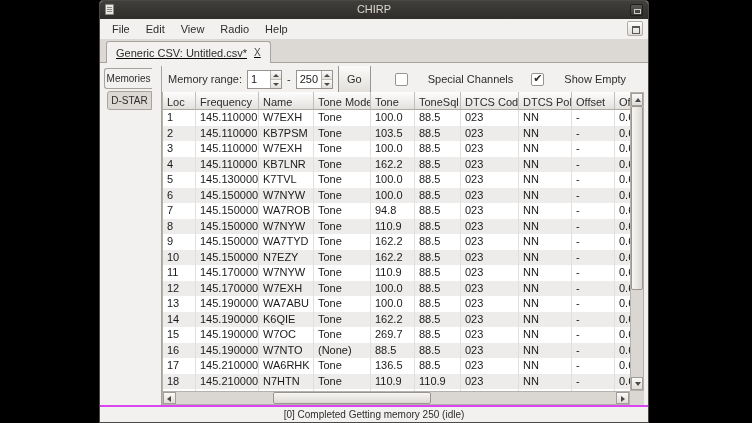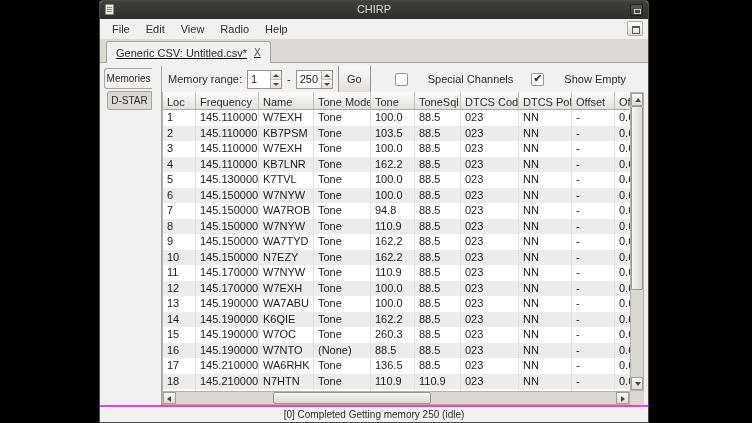--- a/index.html
+++ b/index.html
@@ -376,21 +376,21 @@
                   <div class="td cw6">023</div>
                   <div class="td cw7">NN</div>
                   <div class="td cw8">-</div>
                   <div class="td cw9">0.600000</div>
                 </div>
                 <div class="tr">
                   <div class="td cw0">15</div>
                   <div class="td cw1">145.190000</div>
                   <div class="td cw2">W7OC</div>
                   <div class="td cw3">Tone</div>
-                  <div class="td cw4">260.3</div>
+                  <div class="td cw4">269.7</div>
                   <div class="td cw5">88.5</div>
                   <div class="td cw6">023</div>
                   <div class="td cw7">NN</div>
                   <div class="td cw8">-</div>
                   <div class="td cw9">0.600000</div>
                 </div>
                 <div class="tr even">
                   <div class="td cw0">16</div>
                   <div class="td cw1">145.190000</div>
                   <div class="td cw2">W7NTO</div>

